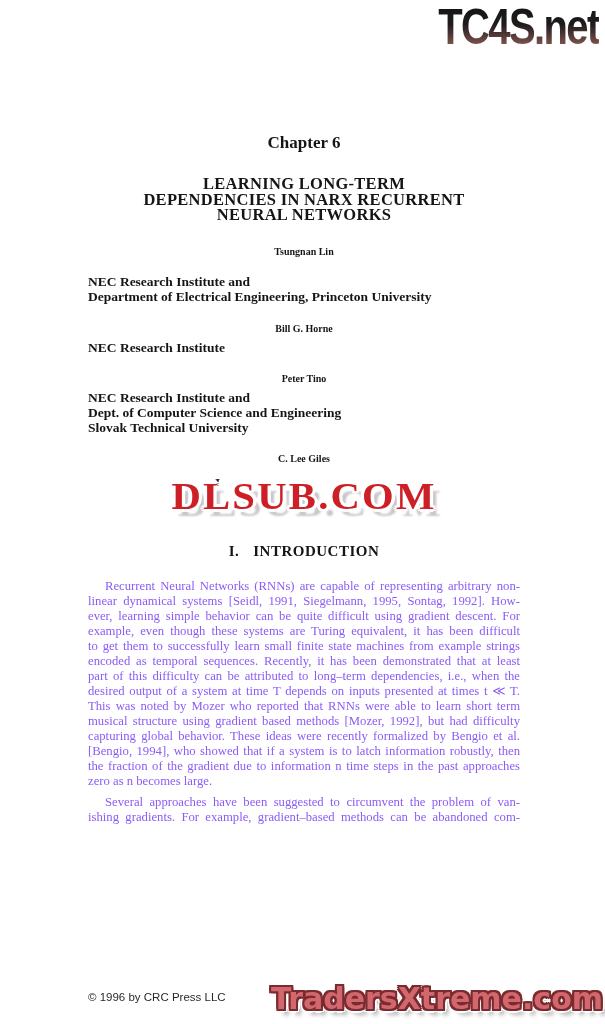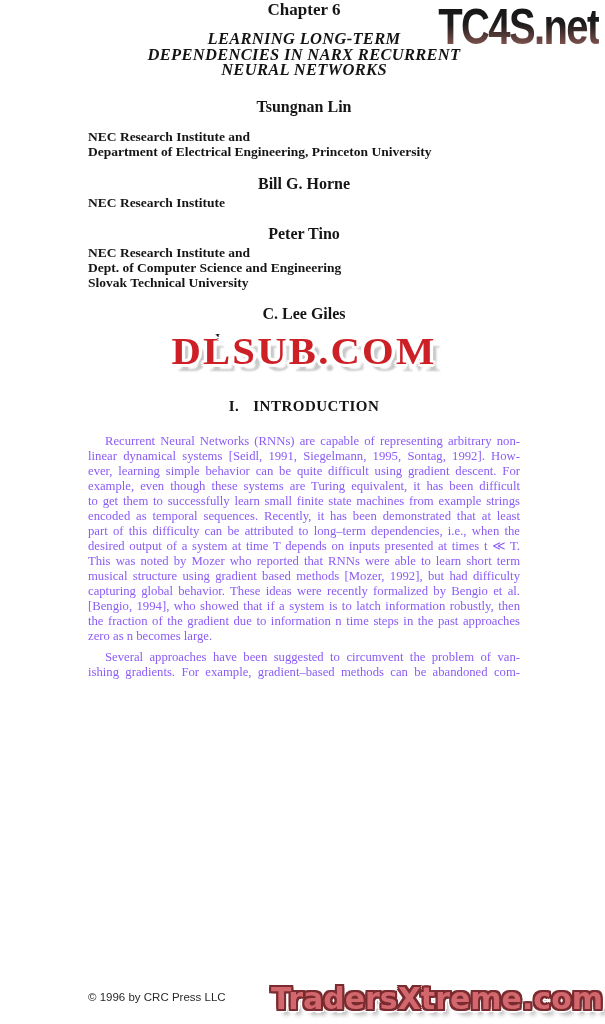--- a/index.html
+++ b/index.html
@@ -14,42 +14,42 @@
   }
 
   
   .content {
     position: absolute;
     left: 88px;
     top: 0;
     width: 432px;
   }
   .chapter {
+    margin-top: 133px;
     text-align: center;
     font-weight: 700;
     font-size: 17px;
     line-height: 19px;
     color: #151515;
   }
   .title {
-    margin: 12px 0 0 0;
+    margin: 24px 0 0 0;
     text-align: center;
     font-weight: 700;
     font-size: 16.5px;
     line-height: 15.5px;
     letter-spacing: 0.3px;
     white-space: pre-line;
     color: #151515;
-    font-style: italic;
   }
   .author-name {
     margin-top: 16px;
     text-align: center;
     font-weight: 700;
-    font-size: 16px;
+    font-size: 10px;
     line-height: 15px;
     color: #151515;
   }
   .author-name.first { margin-top: 21px; }
   .author-name.gap17 { margin-top: 17px; }
   .affiliation {
     margin-top: 15px;
     text-align: left;
     font-weight: 700;
     font-size: 13.5px;

